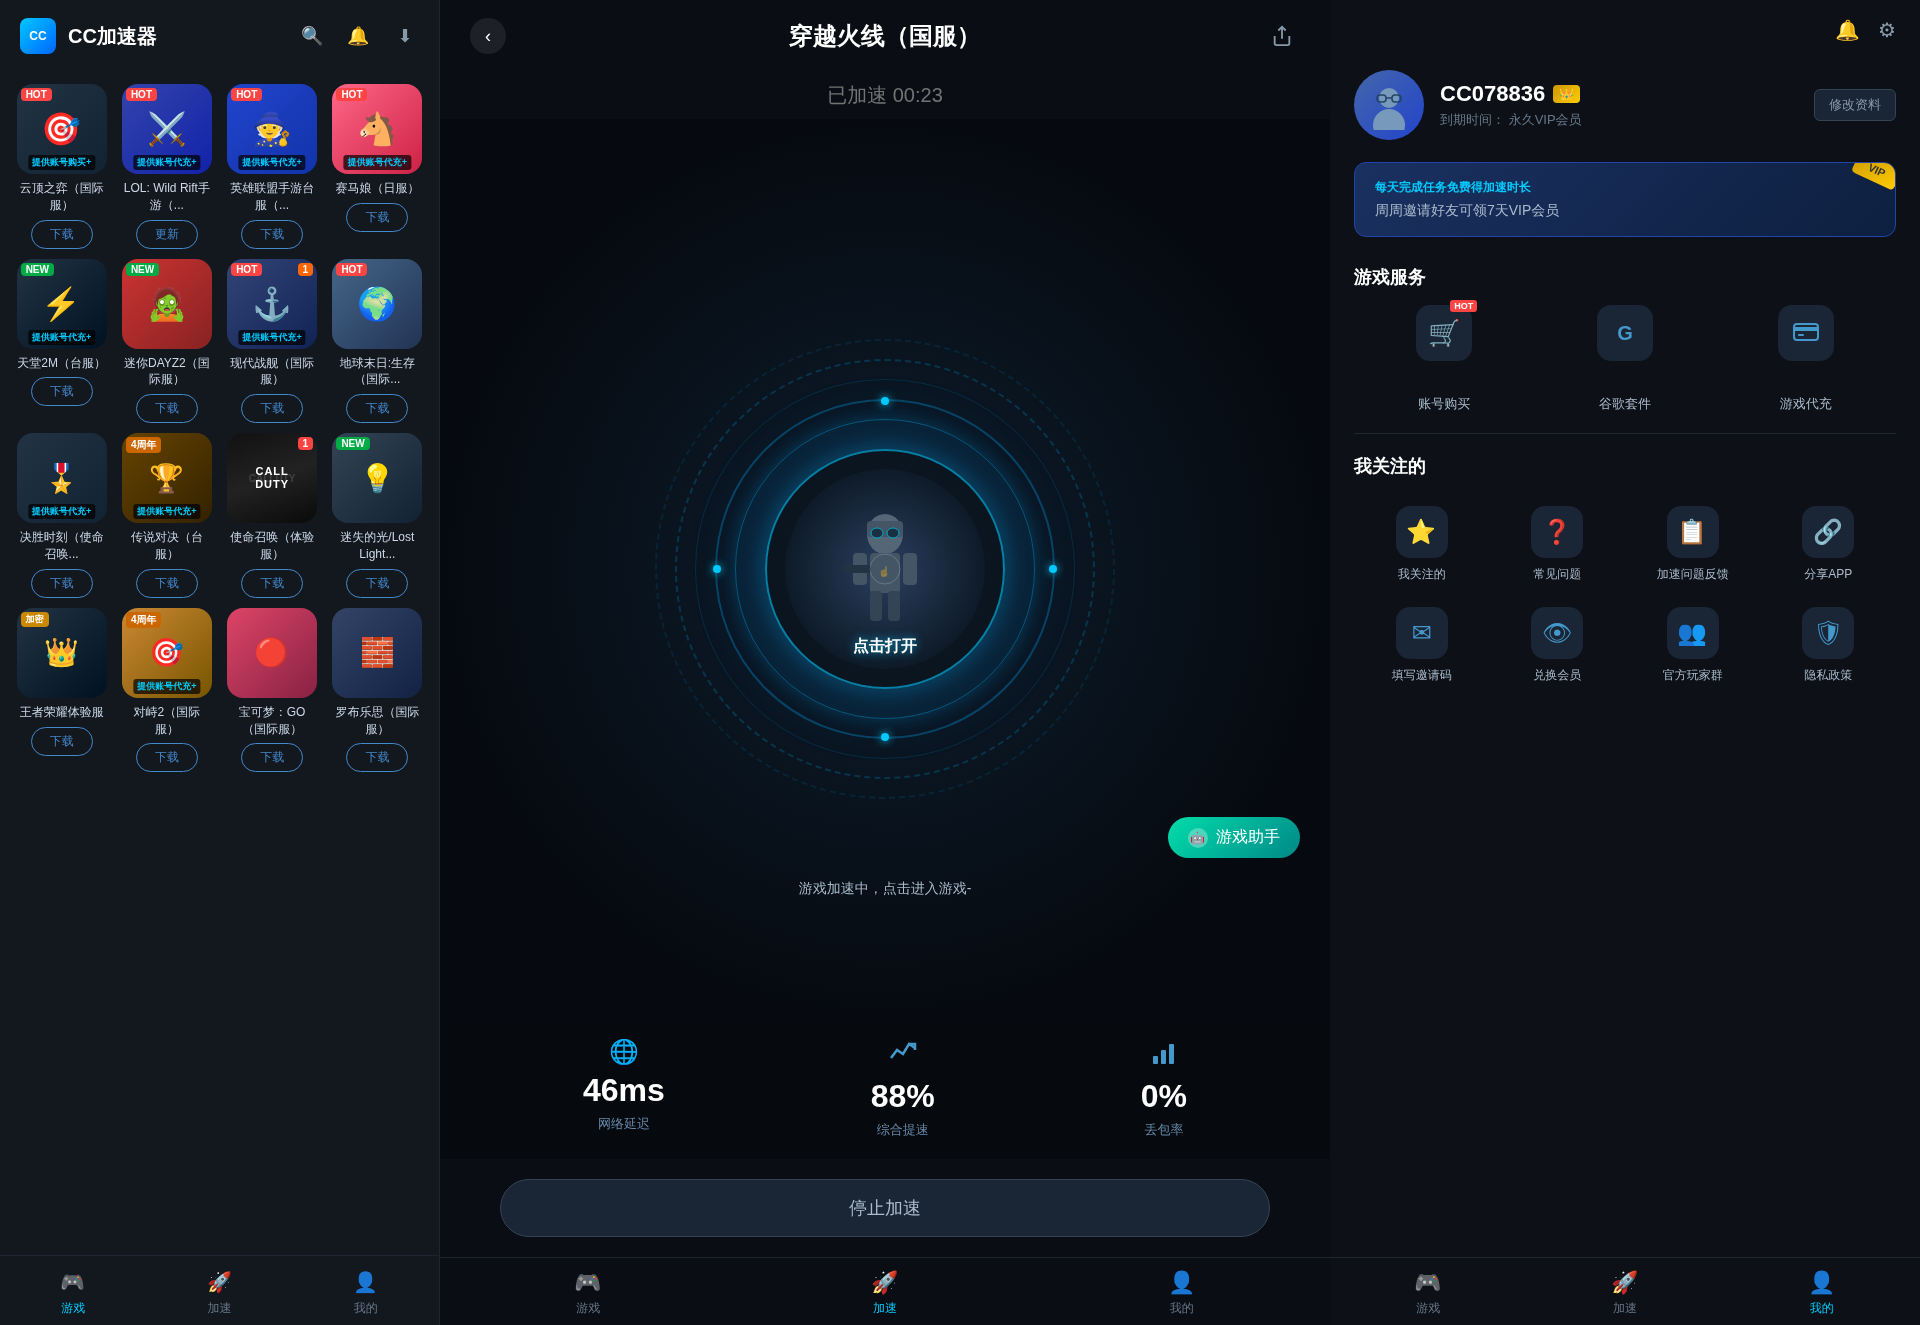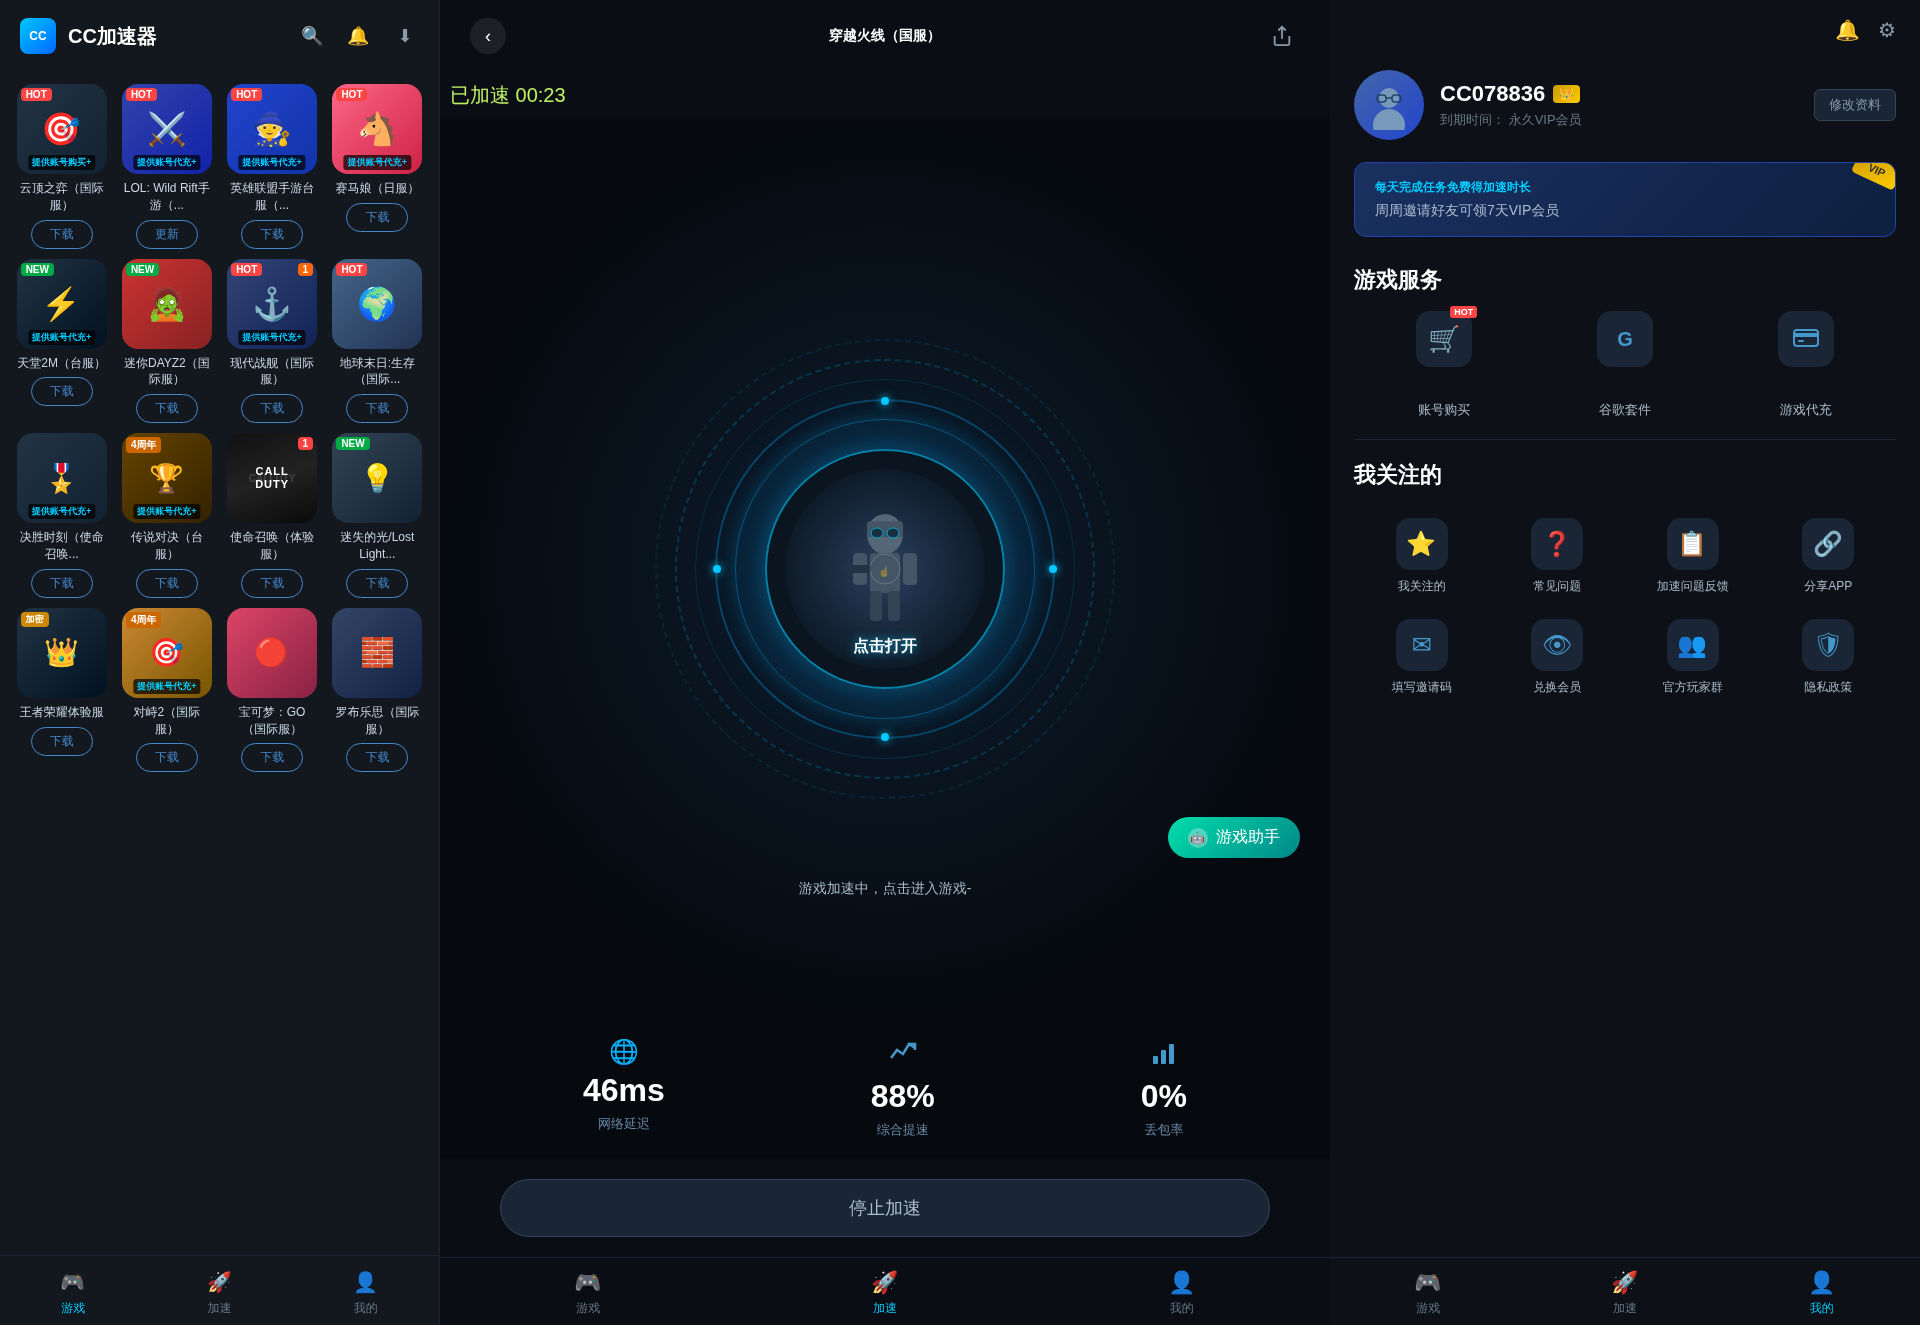--- a/index.html
+++ b/index.html
@@ -253,38 +253,39 @@
       background: rgba(255,255,255,0.08);
       display: flex;
       align-items: center;
       justify-content: center;
       cursor: pointer;
       color: #fff;
       font-size: 18px;
     }
 
     .game-title-header {
-      font-size: 14px;
+      font-size: 24px;
       font-weight: bold;
       color: #fff;
     }
 
     .share-btn {
       width: 36px;
       height: 36px;
       display: flex;
       align-items: center;
       justify-content: center;
       cursor: pointer;
       color: #8899aa;
       font-size: 20px;
     }
 
     .accelerating-status {
-      color: #bef264;
+      text-align: center;
+      color: #737373;
       font-size: 20px;
       padding: 10px;
       font-weight: 500;
     }
 
     .game-visual-area {
       flex: 1;
       display: flex;
       flex-direction: column;
       align-items: center;
@@ -588,21 +589,21 @@
       font-weight: bold;
       margin-bottom: 6px;
     }
 
     .promo-line2 {
       color: #aabbcc;
       font-size: 14px;
     }
 
     .section-title {
-      font-size: 22px;
+      font-size: 18px;
       font-weight: bold;
       color: #fff;
       padding: 16px 24px 8px;
       font-family: Liberation Mono, monospace;
     }
 
     .game-services {
       display: flex;
       gap: 0;
       padding: 8px 24px 16px;

